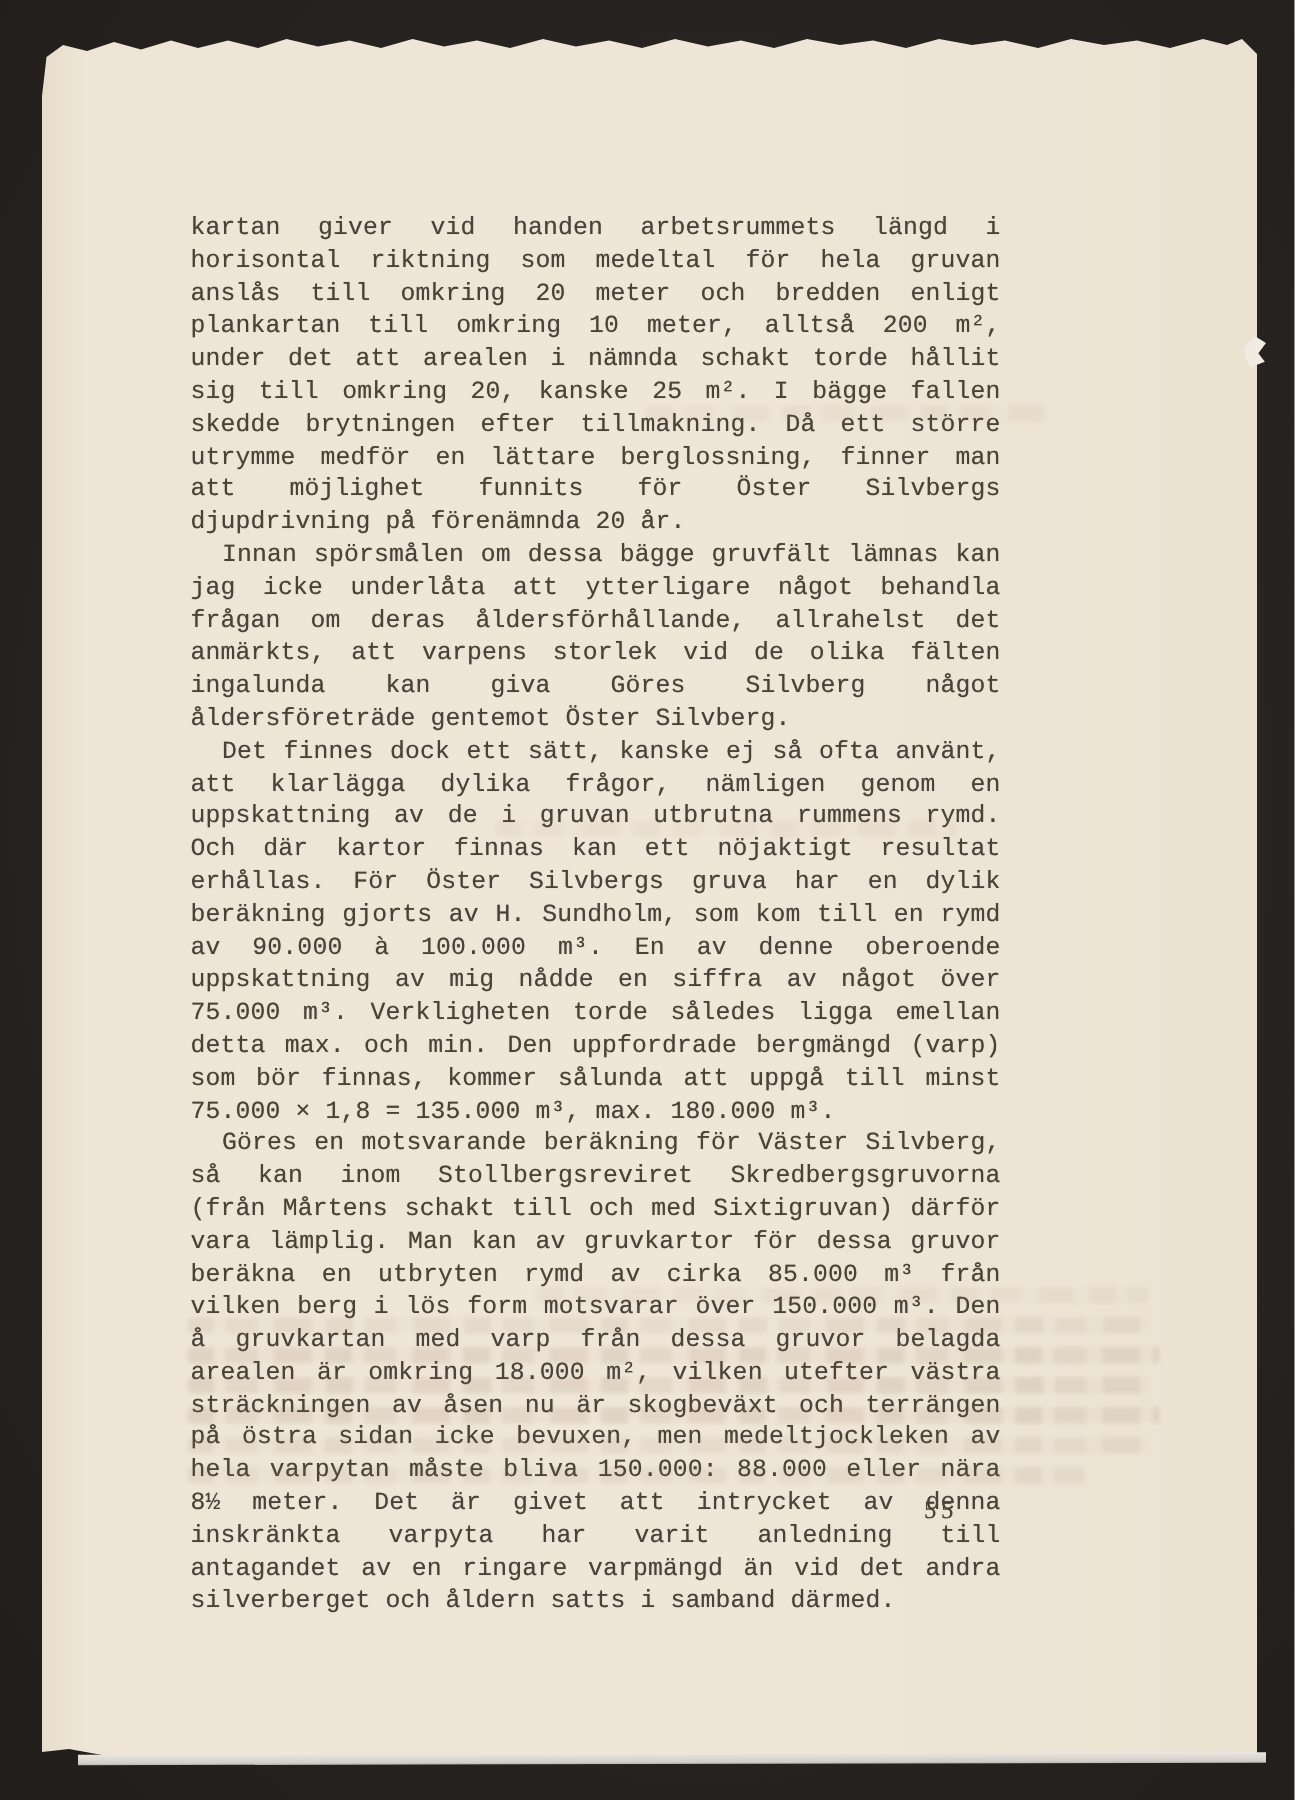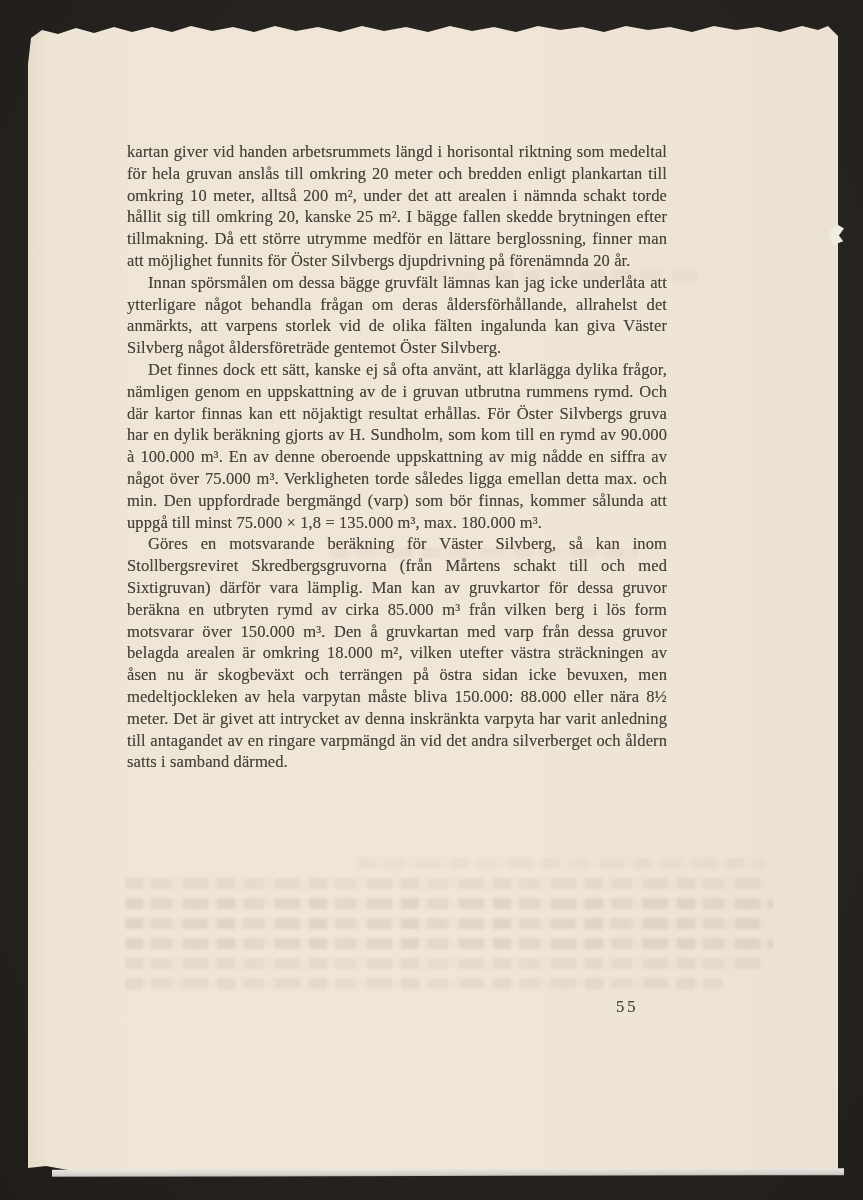--- a/index.html
+++ b/index.html
@@ -34,20 +34,21 @@
     background:#f1ebe1;
     clip-path:polygon(0 38%, 50% 0, 100% 22%, 66% 55%, 95% 82%, 28% 100%, 8% 68%);
   }
   .textblock{
     position:absolute;left:99px;top:121px;width:540px;
     font-size:16.5px;line-height:21.8px;
     color:#4a4238;
     text-align:justify;
     text-shadow:0 0 0.5px rgba(74,66,56,0.55);
     letter-spacing:0.1px;
+    font-family:Liberation Mono, monospace;
   }
   .textblock p{margin:0;}
   .textblock p.indent{text-indent:21px;}
   .pageno{
     position:absolute;left:588px;top:977px;
     font-size:16.5px;color:#4a4238;letter-spacing:3px;
     text-shadow:0 0 0.5px rgba(74,66,56,0.55);
   }
   .ghost{
     position:absolute;height:11px;border-radius:3px;
@@ -59,21 +60,21 @@
   }
   .o1{opacity:.45}.o2{opacity:.7}.o3{opacity:.95}
 </style>
 </head>
 <body>
 
 <div class="paper">
 
   <div class="textblock">
     <p>kartan giver vid handen arbetsrummets längd i horisontal riktning som medeltal för hela gruvan anslås till omkring 20 meter och bredden enligt plankartan till omkring 10 meter, alltså 200 m², under det att arealen i nämnda schakt torde hållit sig till omkring 20, kanske 25 m². I bägge fallen skedde brytningen efter tillmakning. Då ett större utrymme medför en lättare berglossning, finner man att möjlighet funnits för Öster Silvbergs djupdrivning på förenämnda 20 år.</p>
-    <p class="indent">Innan spörsmålen om dessa bägge gruvfält lämnas kan jag icke underlåta att ytterligare något behandla frågan om deras åldersförhållande, allrahelst det anmärkts, att varpens storlek vid de olika fälten ingalunda kan giva Väster Silvberg något åldersföreträde gentemot Öster Silvberg.</p>
+    <p class="indent">Innan spörsmålen om dessa bägge gruvfält lämnas kan jag icke underlåta att ytterligare något behandla frågan om deras åldersförhållande, allrahelst det anmärkts, att varpens storlek vid de olika fälten ingalunda kan giva Göres Silvberg något åldersföreträde gentemot Öster Silvberg.</p>
     <p class="indent">Det finnes dock ett sätt, kanske ej så ofta använt, att klarlägga dylika frågor, nämligen genom en uppskattning av de i gruvan utbrutna rummens rymd. Och där kartor finnas kan ett nöjaktigt resultat erhållas. För Öster Silvbergs gruva har en dylik beräkning gjorts av H. Sundholm, som kom till en rymd av 90.000 à 100.000 m³. En av denne oberoende uppskattning av mig nådde en siffra av något över 75.000 m³. Verkligheten torde således ligga emellan detta max. och min. Den uppfordrade bergmängd (varp) som bör finnas, kommer sålunda att uppgå till minst 75.000 × 1,8 = 135.000 m³, max. 180.000 m³.</p>
     <p class="indent">Göres en motsvarande beräkning för Väster Silvberg, så kan inom Stollbergsreviret Skredbergsgruvorna (från Mårtens schakt till och med Sixtigruvan) därför vara lämplig. Man kan av gruvkartor för dessa gruvor beräkna en utbryten rymd av cirka 85.000 m³ från vilken berg i lös form motsvarar över 150.000 m³. Den å gruvkartan med varp från dessa gruvor belagda arealen är omkring 18.000 m², vilken utefter västra sträckningen av åsen nu är skogbeväxt och terrängen på östra sidan icke bevuxen, men medeltjockleken av hela varpytan måste bliva 150.000: 88.000 eller nära 8½ meter. Det är givet att intrycket av denna inskränkta varpyta har varit anledning till antagandet av en ringare varpmängd än vid det andra silverberget och åldern satts i samband därmed.</p>
   </div>
 
   <div class="ghost o1" style="left:402px;top:250px;width:268px;"></div>
   <div class="ghost o1" style="left:302px;top:527px;width:308px;"></div>
   <div class="ghost o1" style="left:330px;top:838px;width:408px;"></div>
   <div class="ghost o2" style="left:97px;top:858px;width:642px;"></div>
   <div class="ghost o3" style="left:97px;top:878px;width:648px;"></div>
   <div class="ghost o3" style="left:97px;top:898px;width:642px;"></div>

